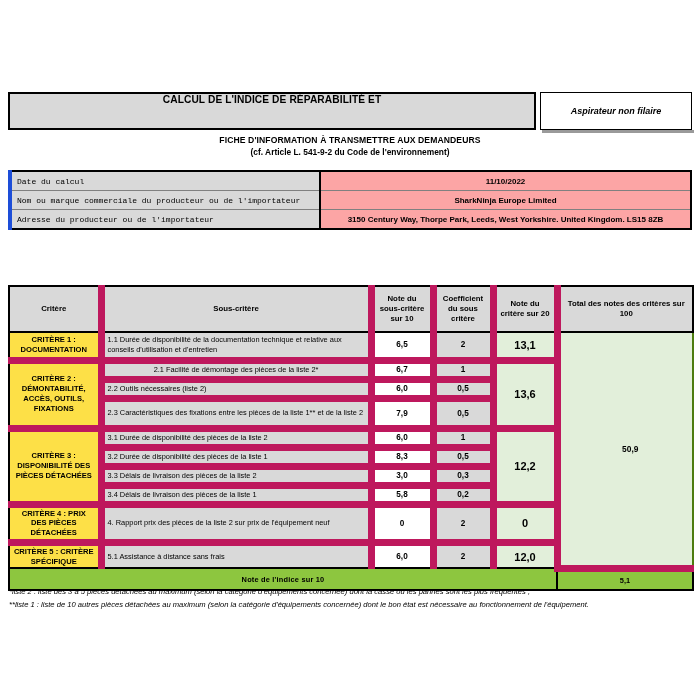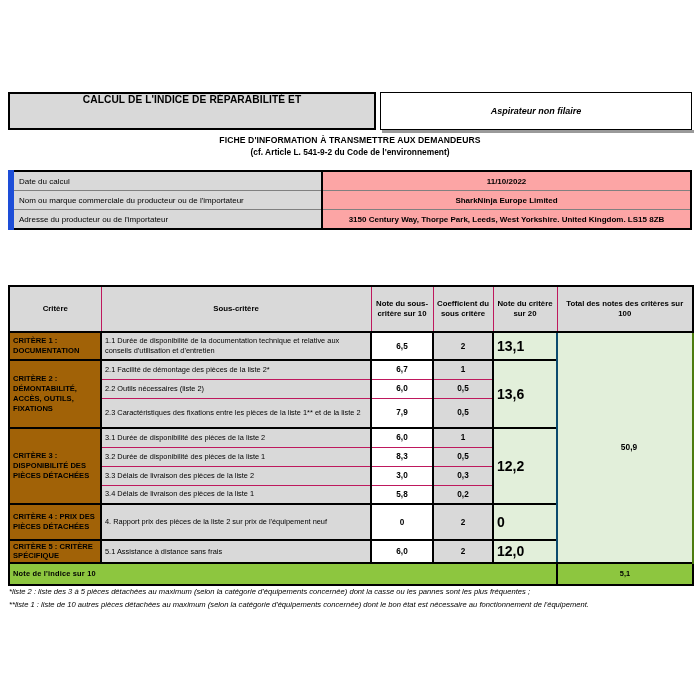--- a/index.html
+++ b/index.html
@@ -27,21 +27,21 @@
   .header-band {
     position: absolute;
     left: 8px;
     top: 92px;
     width: 684px;
     height: 38px;
     display: flex;
     align-items: stretch;
   }
   .header-title-box {
-    width: 368px;
+    width: 528px;
     background: #d9d9d9;
     border: 2px solid #000000;
     box-sizing: border-box;
     display: flex;
     flex-direction: column;
     align-items: center;
     justify-content: space-between;
     line-height: 1.25;
     gap: 8px;
   }
@@ -119,34 +119,34 @@
     border-right: 2px solid #000 !important;
   }
   .info-value {
     background: #fca5a5;
     text-align: center;
     font-weight: bold;
     font-size: 8px;
   }
   .info-table tr:first-child td { border-top: 2px solid #000; }
   .info-table tr:last-child td { border-bottom: 2px solid #000; }
-  .info-table td:first-child { border-left: 6px solid #1d4ed8; }
+  .info-table td:first-child { border-left: 4px solid #1d4ed8; font-family: Liberation Mono, monospace; }
   .info-table td:last-child { border-right: 2px solid #000; }
 
   
   .main-table {
     position: absolute;
     left: 8px;
     top: 285px;
     width: 684px;
     border-collapse: collapse;
     table-layout: fixed;
   }
   .main-table td, .main-table th {
-    border: 1px solid #be185d;
+    border: 7px solid #be185d;
     box-sizing: border-box;
     font-size: 7.4px;
     padding: 1px 3px;
     vertical-align: middle;
   }
   .mt-head th {
     background: #d9d9d9;
     font-weight: bold;
     text-align: center;
     height: 46px;
@@ -159,23 +159,23 @@
   .mt-head th.c-total { border-right: 2px solid #000; }
 
   .col-critere  { width: 92px; }
   .col-sous     { width: 270px; }
   .col-note10   { width: 62px; }
   .col-coef     { width: 60px; }
   .col-note20   { width: 64px; }
   .col-total    { width: 136px; }
 
   td.critere-cell {
-    background: #a16207;
-    font-weight: bold;
-    text-align: left;
+    background: #fde047;
+    font-weight: bold;
+    text-align: center;
     line-height: 1.3;
     border-left: 2px solid #000;
     border-right: 2px solid #000;
     font-size: 7.6px;
     overflow: hidden;
   }
   td.sous-cell {
     background: #d9d9d9;
     text-align: left;
     line-height: 1.3;
@@ -191,45 +191,45 @@
   }
   td.coef-cell {
     background: #d9d9d9;
     text-align: center;
     font-weight: bold;
     font-size: 8.2px;
     border-right: 2px solid #000;
   }
   td.note20-cell {
     background: #e2efda;
-    text-align: left;
-    font-weight: bold;
-    font-size: 14px;
-    border-right: 2px solid #0c4a6e;
+    text-align: center;
+    font-weight: bold;
+    font-size: 11px;
+    border-right: 5px solid #0c4a6e;
   }
   td.total-cell {
     background: #e2efda;
     text-align: center;
     font-weight: bold;
     font-size: 8.4px;
     border-right: 2px solid #4d7c0f;
     padding-left: 11px;
   }
   tr.grp-start > td { border-top: 2px solid #000; }
   tr.last-data > td { border-bottom: 2px solid #000; }
 
   
   .final-row td {
     background: #8dc63f;
     border: 2px solid #000;
     height: 22px;
     font-weight: bold;
   }
   .final-label {
-    text-align: left;
+    text-align: center;
     font-size: 12px;
     padding-right: 10px;
     letter-spacing: 0.2px;
   }
   .final-value {
     text-align: center;
     font-size: 12px;
   }
 
   
@@ -308,21 +308,21 @@
         <td class="critere-cell" rowspan="1" style="height:28px;">CRITÈRE 1 : DOCUMENTATION</td>
         <td class="sous-cell">1.1 Durée de disponibilité de la documentation technique et relative aux conseils d'utilisation et d'entretien</td>
         <td class="note10-cell">6,5</td>
         <td class="coef-cell">2</td>
         <td class="note20-cell" rowspan="1">13,1</td>
         <td class="total-cell" rowspan="10">50,9</td>
       </tr>
 
       <tr class="grp-start">
         <td class="critere-cell" rowspan="3">CRITÈRE 2 : DÉMONTABILITÉ, ACCÈS, OUTILS, FIXATIONS</td>
-        <td class="sous-cell" style="height:19px;">2.1 Facilité de démontage des pièces de la liste 2*</td>
+        <td class="sous-cell" style="height:19px;text-align:center;">2.1 Facilité de démontage des pièces de la liste 2*</td>
         <td class="note10-cell">6,7</td>
         <td class="coef-cell">1</td>
         <td class="note20-cell" rowspan="3">13,6</td>
       </tr>
       <tr>
         <td class="sous-cell" style="height:19px;">2.2 Outils nécessaires (liste 2)</td>
         <td class="note10-cell">6,0</td>
         <td class="coef-cell">0,5</td>
       </tr>
       <tr>

